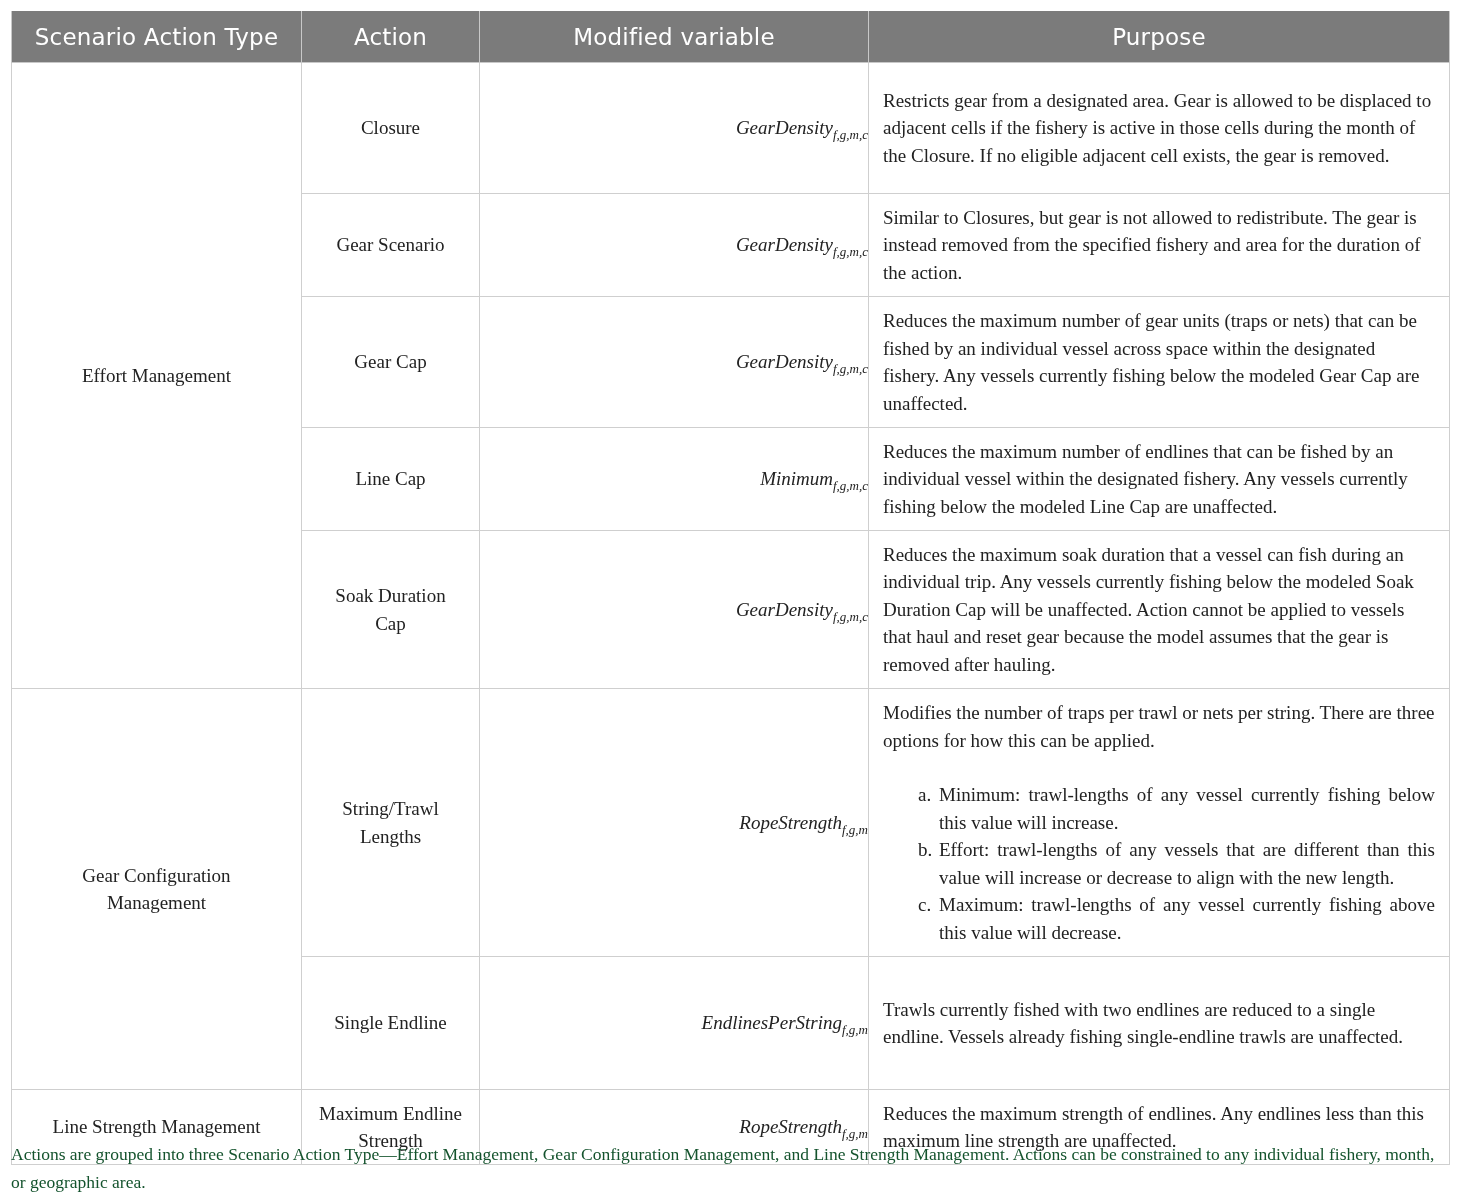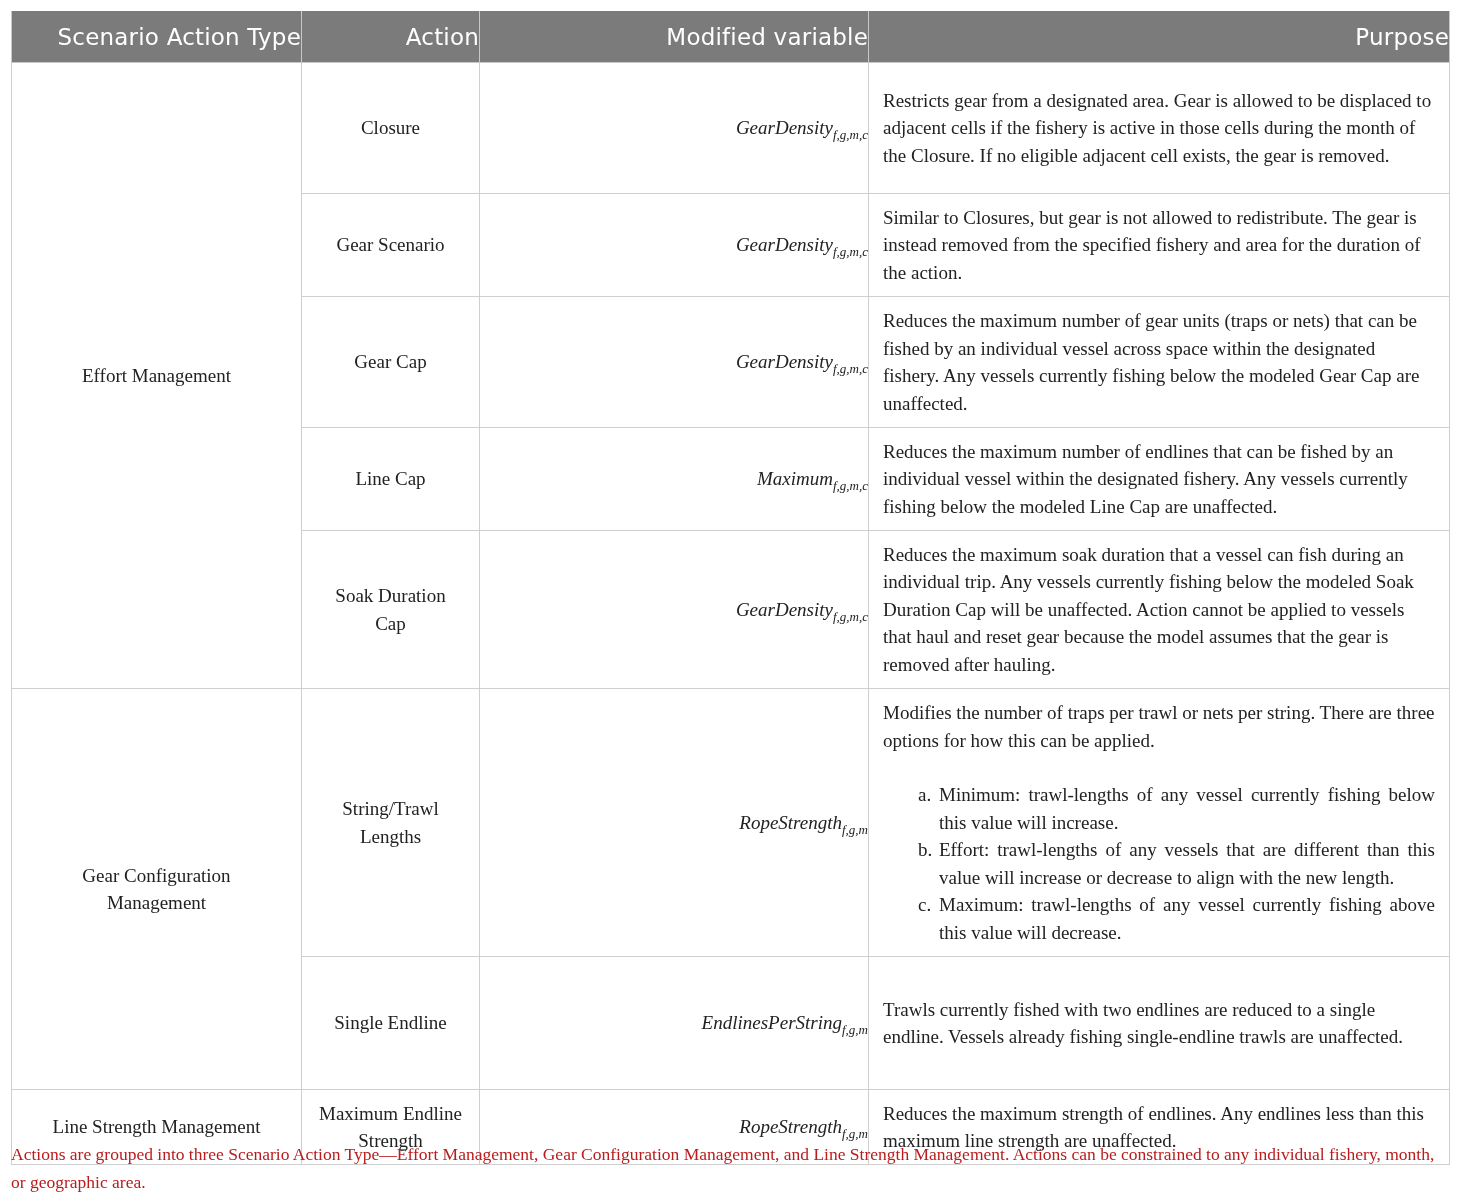--- a/index.html
+++ b/index.html
@@ -17,21 +17,21 @@
   .tbl col.c3 { width: 389px; }
   .tbl col.c4 { width: 581px; }
   .tbl th {
     background: #7b7b7b;
     color: #ffffff;
     font-family: "DejaVu Sans", "Liberation Sans", sans-serif;
     font-weight: normal;
     font-size: 23px;
     height: 51px;
     padding: 0;
-    text-align: right;
+    text-align: center;
     border: 1.5px solid #c8c8c8;
     border-top: none;
     letter-spacing: 0.2px;
   }
   .tbl th:first-child { border-left: 1.5px solid #c8c8c8; }
   .tbl td {
     border: 1.5px solid #cfcfcf;
     font-size: 19px;
     line-height: 27.5px;
     vertical-align: middle;
@@ -54,21 +54,21 @@
   .r-single { height: 133px; }
   .r-maxend { height: 75px; }
   .purpose p { margin: 0; }
   .opts { list-style: none; margin: 27px 0 0 0; padding: 0 0 0 35px; }
   .opts li { display: flex; text-align: justify; }
   .opts li .lbl { width: 13px; flex: 0 0 auto; margin-right: 8px; }
   .opts li .txt { flex: 1 1 auto; text-align: justify; }
   .caption {
     position: absolute; left: 11px; top: 1140px; width: 1440px;
     font-family: "Liberation Serif", "DejaVu Serif", serif;
-    font-size: 17.5px; line-height: 28px; color: #b91c1c;
+    font-size: 17.5px; line-height: 28px; color: #14532d;
     margin: 0;
   }
 </style>
 </head>
 <body>
 
 <table class="tbl">
   <colgroup>
       <col class="c1">
       <col class="c2">
@@ -95,21 +95,21 @@
       <td class="var"><span>GearDensity</span><sub>f,g,m,c</sub></td>
       <td class="purpose">Similar to Closures, but gear is not allowed to redistribute. The gear is instead removed from the specified fishery and area for the duration of the action.</td>
     </tr>
     <tr class="r-gearcap">
       <td class="center">Gear Cap</td>
       <td class="var"><span>GearDensity</span><sub>f,g,m,c</sub></td>
       <td class="purpose">Reduces the maximum number of gear units (traps or nets) that can be fished by an individual vessel across space within the designated fishery. Any vessels currently fishing below the modeled Gear Cap are unaffected.</td>
     </tr>
     <tr class="r-linecap">
       <td class="center">Line Cap</td>
-      <td class="var"><span>Maximum</span><sub>f,g,m,c</sub></td>
+      <td class="var"><span>Minimum</span><sub>f,g,m,c</sub></td>
       <td class="purpose">Reduces the maximum number of endlines that can be fished by an individual vessel within the designated fishery. Any vessels currently fishing below the modeled Line Cap are unaffected.</td>
     </tr>
     <tr class="r-soak">
       <td class="center" style="padding:12px 30px;font-family:Liberation Serif, serif;">Soak Duration Cap</td>
       <td class="var"><span>GearDensity</span><sub>f,g,m,c</sub></td>
       <td class="purpose">Reduces the maximum soak duration that a vessel can fish during an individual trip. Any vessels currently fishing below the modeled Soak Duration Cap will be unaffected. Action cannot be applied to vessels that haul and reset gear because the model assumes that the gear is removed after hauling.</td>
     </tr>
     <tr class="r-string">
       <td class="center" rowspan="2" style="padding:0 60px;">Gear Configuration Management</td>
       <td class="center" style="padding:12px 34px;">String/Trawl Lengths</td>

